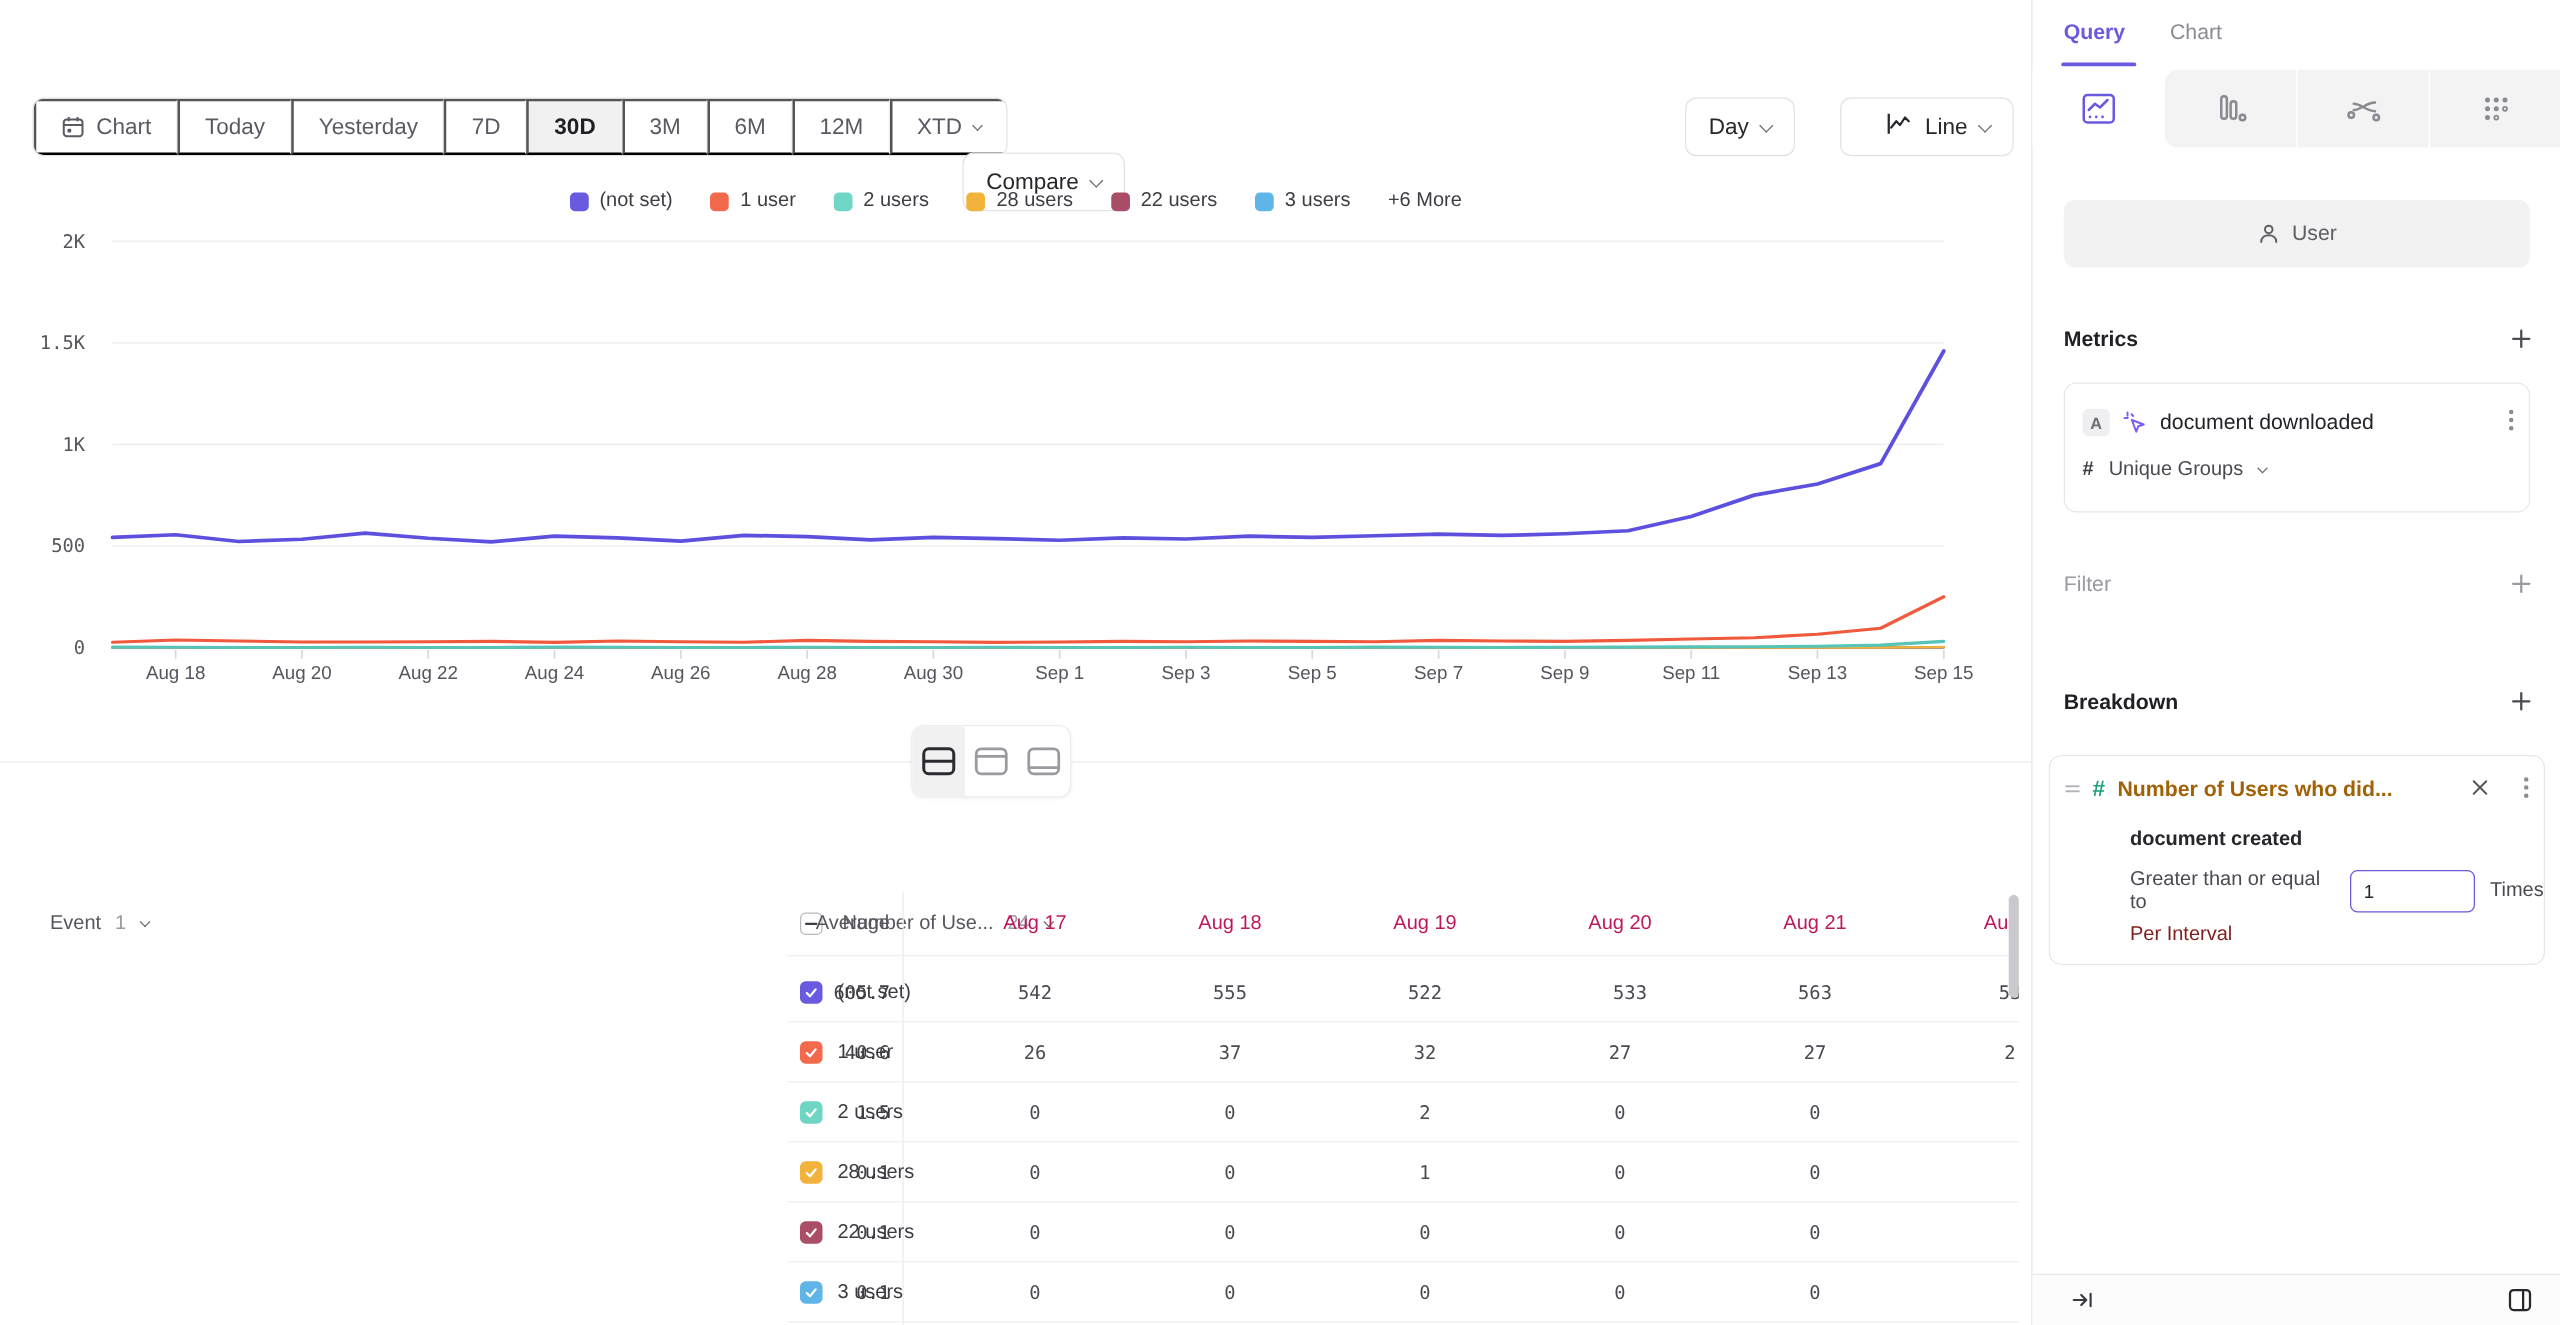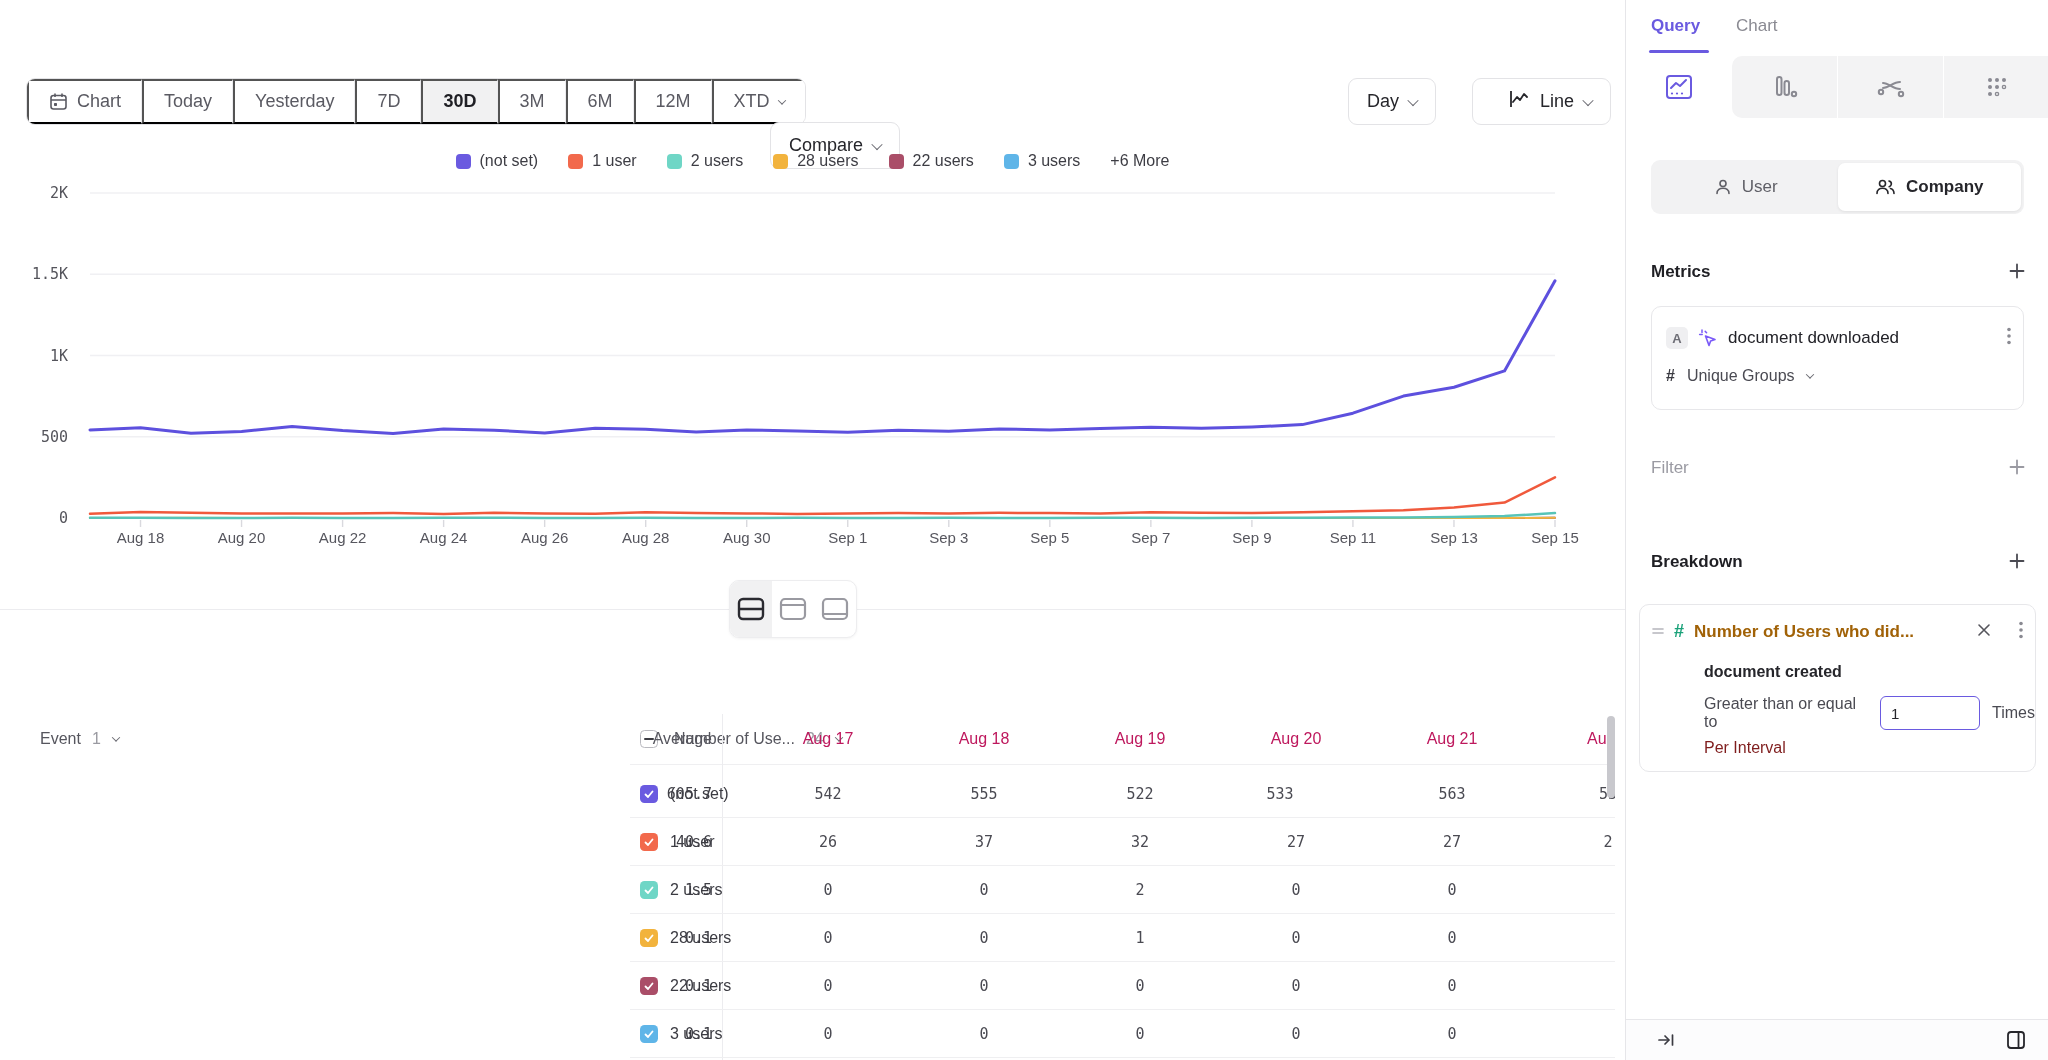--- a/index.html
+++ b/index.html
@@ -324,21 +324,21 @@
           <span class="cbox" style="background: rgb(106, 90, 224);">
             <svg width="12" height="12" viewBox="0 0 12 12">
               <path d="M2.5 6.5 L5 9 L9.5 3.5" stroke="#fff" stroke-width="1.8" fill="none" stroke-linecap="round" stroke-linejoin="round"></path>
             </svg>
           </span>
           <span class="row-label">(not set)</span>
           <span class="avg-cell mono">605.7</span>
           <span class="num-cell mono" style="left: 120px;">542</span>
           <span class="num-cell mono" style="left: 276px;">555</span>
           <span class="num-cell mono" style="left: 432px;">522</span>
-          <span class="num-cell mono" style="left: 572px;">533</span>
+          <span class="num-cell mono" style="left: 596px;">533</span>
           <span class="num-cell mono" style="left: 744px;">563</span>
           <span class="num-cell mono" style="left: 900px;">53</span>
         </div>
         <div class="trow">
           <span class="cbox" style="background: rgb(242, 105, 76);">
             <svg width="12" height="12" viewBox="0 0 12 12">
               <path d="M2.5 6.5 L5 9 L9.5 3.5" stroke="#fff" stroke-width="1.8" fill="none" stroke-linecap="round" stroke-linejoin="round"></path>
             </svg>
           </span>
           <span class="row-label">1 user</span>
@@ -474,31 +474,20 @@
     <div id="group-toggle">
       <div class="gt-seg">
         <span style="display:flex;">
           <svg width="18" height="18" viewBox="0 0 18 18" fill="none" stroke="#5F5F66" stroke-width="1.6">
               <circle cx="9" cy="5.5" r="3"></circle>
               <path d="M3 15.5 C3 11.8 6 10.2 9 10.2 C12 10.2 15 11.8 15 15.5" stroke-linecap="round"></path>
             </svg>
         </span>
         <span>User</span>
       </div>
-      <div class="gt-seg selected">
-        <span style="display:flex;">
-          <svg width="21" height="18" viewBox="0 0 21 18" fill="none" stroke="#26262B" stroke-width="1.6">
-              <circle cx="7.5" cy="5.5" r="3"></circle>
-              <path d="M2 15.5 C2 11.8 4.8 10.2 7.5 10.2 C10.2 10.2 13 11.8 13 15.5" stroke-linecap="round"></path>
-              <path d="M14 3 C15.6 3.4 16.6 4.8 16.3 6.4 C16.1 7.6 15.2 8.4 14.2 8.7" stroke-linecap="round"></path>
-              <path d="M15.5 10.6 C17.7 11.3 19 13 19 15.5" stroke-linecap="round"></path>
-            </svg>
-        </span>
-        <span>Company</span>
-      </div>
     </div>
 
     <div class="section-label" style="top:262px; font-weight:700; color:#1F1F24;">Metrics</div>
     <div class="plus-btn" style="top:258px;">
       <svg width="16" height="16" viewBox="0 0 16 16">
           <path d="M8 1.5 V14.5 M1.5 8 H14.5" stroke="#4A4A52" stroke-width="1.8" stroke-linecap="round"></path>
         </svg>
     </div>
 
     <div class="card" id="metric-card">

